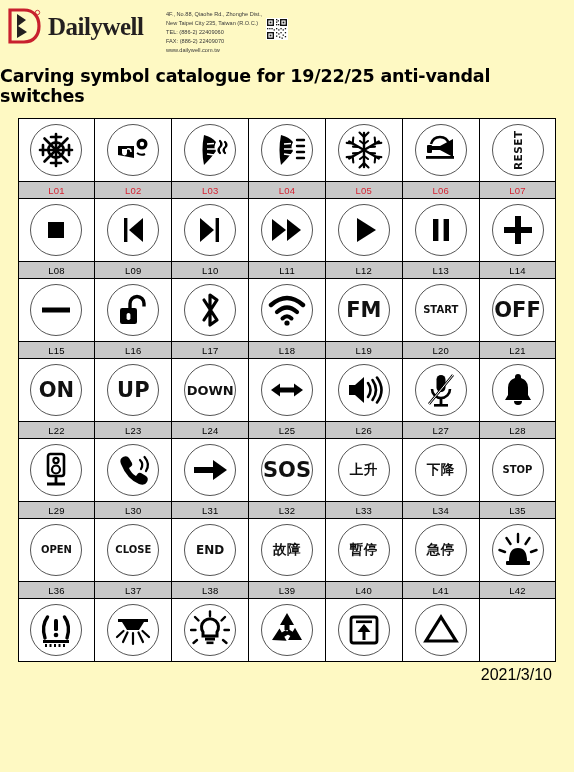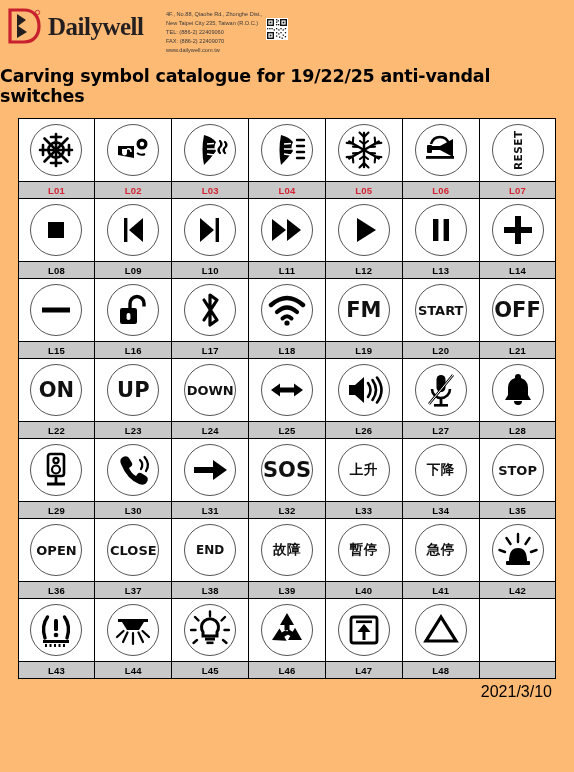--- a/index.html
+++ b/index.html
@@ -5,21 +5,21 @@
   * { box-sizing: border-box; }
   html, body {
     margin: 0; padding: 0;
     background: #ffffff;
     font-family: "Liberation Sans", "DejaVu Sans", sans-serif;
   }
   #page {
     position: relative;
     width: 574px;
     height: 772px;
-    background: #fdba74;
+    background: #fef9c3;
     overflow: hidden;
   }
 
   
   .header {
     display: flex;
     align-items: flex-start;
     padding: 8px 0 0 8px;
     height: 58px;
   }
@@ -75,21 +75,21 @@
     padding: 0;
     text-align: center;
     vertical-align: middle;
     width: 76.85px;
   }
   .sym-cell { height: 63px; background: #ffffff; }
   .lbl-cell {
     height: 17px;
     background: #c8c8c8;
     font-size: 9.5px;
-    font-weight: bold;
+    font-weight: normal;
     color: #000000;
     letter-spacing: 0.2px;
   }
   .lbl-cell.red { color: #d62432; }
   .lbl-cell.empty { background: #c8c8c8; }
   .sym-cell.empty { background: #ffffff; }
 
   .sym-wrap {
     display: flex;
     align-items: center;
@@ -107,21 +107,21 @@
   }
   .circ svg { display: block; }
   .circ .txt {
     font-weight: bold;
     color: #111;
     line-height: 1;
     font-family: "DejaVu Sans", "Liberation Sans", sans-serif;
   }
   .t-xl { font-size: 21px; }
   .t-md { font-size: 12px; text-align: right; }
-  .t-sm { font-size: 13px; }
+  .t-sm { font-size: 10px; }
   .t-xs { font-size: 13px; }
   .t-cjk { font-size: 13.5px; font-family: "DejaVu Sans", sans-serif; letter-spacing: 0.5px; }
   .rot {
     transform: rotate(-90deg);
     font-size: 10.5px;
     letter-spacing: 0.5px;
   }
 
   
   .footer {
@@ -856,26 +856,17 @@
                 <span>
                   <svg viewBox="0 0 40 40" width="40" height="40">
                     <path d="M20 7 L35 31 L5 31 Z" fill="none" stroke="#000" stroke-width="3.2" stroke-linejoin="miter"></path>
                   </svg>
                 </span>
               </div>
             </div>
           </td>
           <td class="sym-cell empty"></td>
         </tr>
-        <tr>
-          <td class="lbl-cell">L43</td>
-          <td class="lbl-cell">L44</td>
-          <td class="lbl-cell">L45</td>
-          <td class="lbl-cell">L46</td>
-          <td class="lbl-cell">L47</td>
-          <td class="lbl-cell">L48</td>
-          <td class="lbl-cell empty"></td>
-        </tr>
       </tbody>
   </table>
 
   <div class="footer">2021/3/10</div>
 </div>
 
 </body></html>

